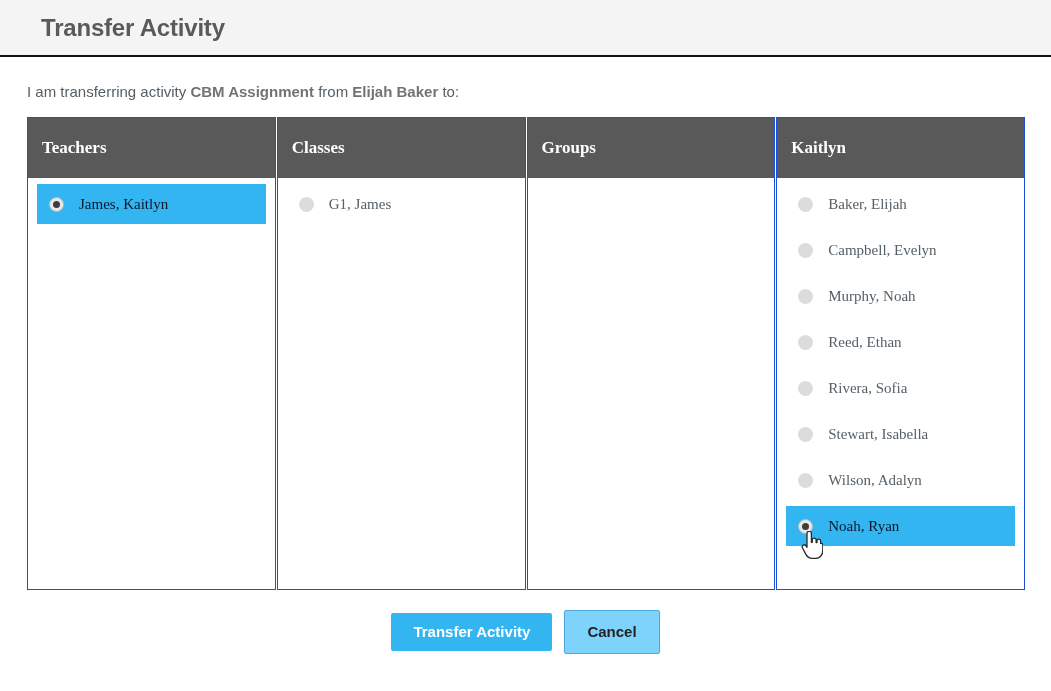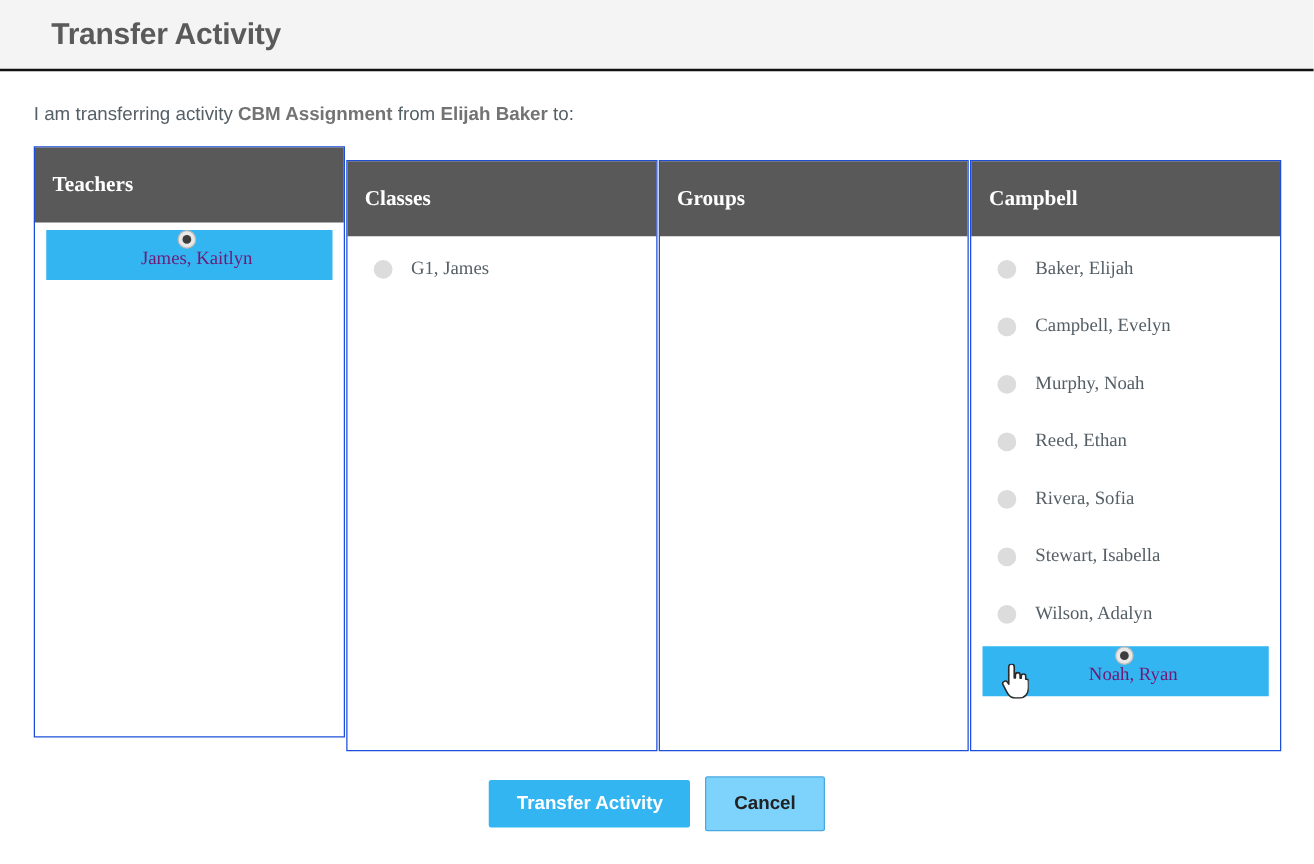--- a/index.html
+++ b/index.html
@@ -58,21 +58,21 @@
     border: 1px solid #1d4ed8;
     box-sizing: border-box;
     width: 250px;
     height: 473px;
     display: flex;
     flex-direction: column;
     margin-right: 0px;
     position: relative;
     font-family: Liberation Serif, serif;
   }
-  .col + .col { margin-left: 1px; margin-top: 11px; }
+  .col + .col { margin-left: 1px; }
 
   .col-header {
     height: 60px;
     background: #595959;
     color: #ffffff;
     font-size: 17px;
     font-weight: bold;
     display: flex;
     align-items: center;
     padding-left: 14px;
@@ -94,22 +94,21 @@
     padding-left: 12px;
     box-sizing: border-box;
     font-size: 15px;
     color: #555f66;
     margin-bottom: 6px;
     cursor: pointer;
     user-select: none;
   }
   .opt.selected {
     background: #33b5f2;
-    color: #701a75;
-    flex-direction: column;
+    color: #0f172a;
   }
   .radio {
     width: 15px;
     height: 15px;
     border-radius: 50%;
     background: #dcdcdc;
     margin-right: 15px;
     flex: 0 0 15px;
     display: flex;
     align-items: center;
@@ -209,21 +208,21 @@
               <span class="dot"></span>
             </span>
             <span class="opt-label">G1, James</span>
           </div>
         </div>
       </div>
       <div class="col">
         <div class="col-header">Groups</div>
       </div>
       <div class="col">
-        <div class="col-header">Campbell</div>
+        <div class="col-header">Kaitlyn</div>
         <div class="col-list">
           <div class="opt">
             <span class="radio">
               <span class="dot"></span>
             </span>
             <span class="opt-label">Baker, Elijah</span>
           </div>
           <div class="opt">
             <span class="radio">
               <span class="dot"></span>

